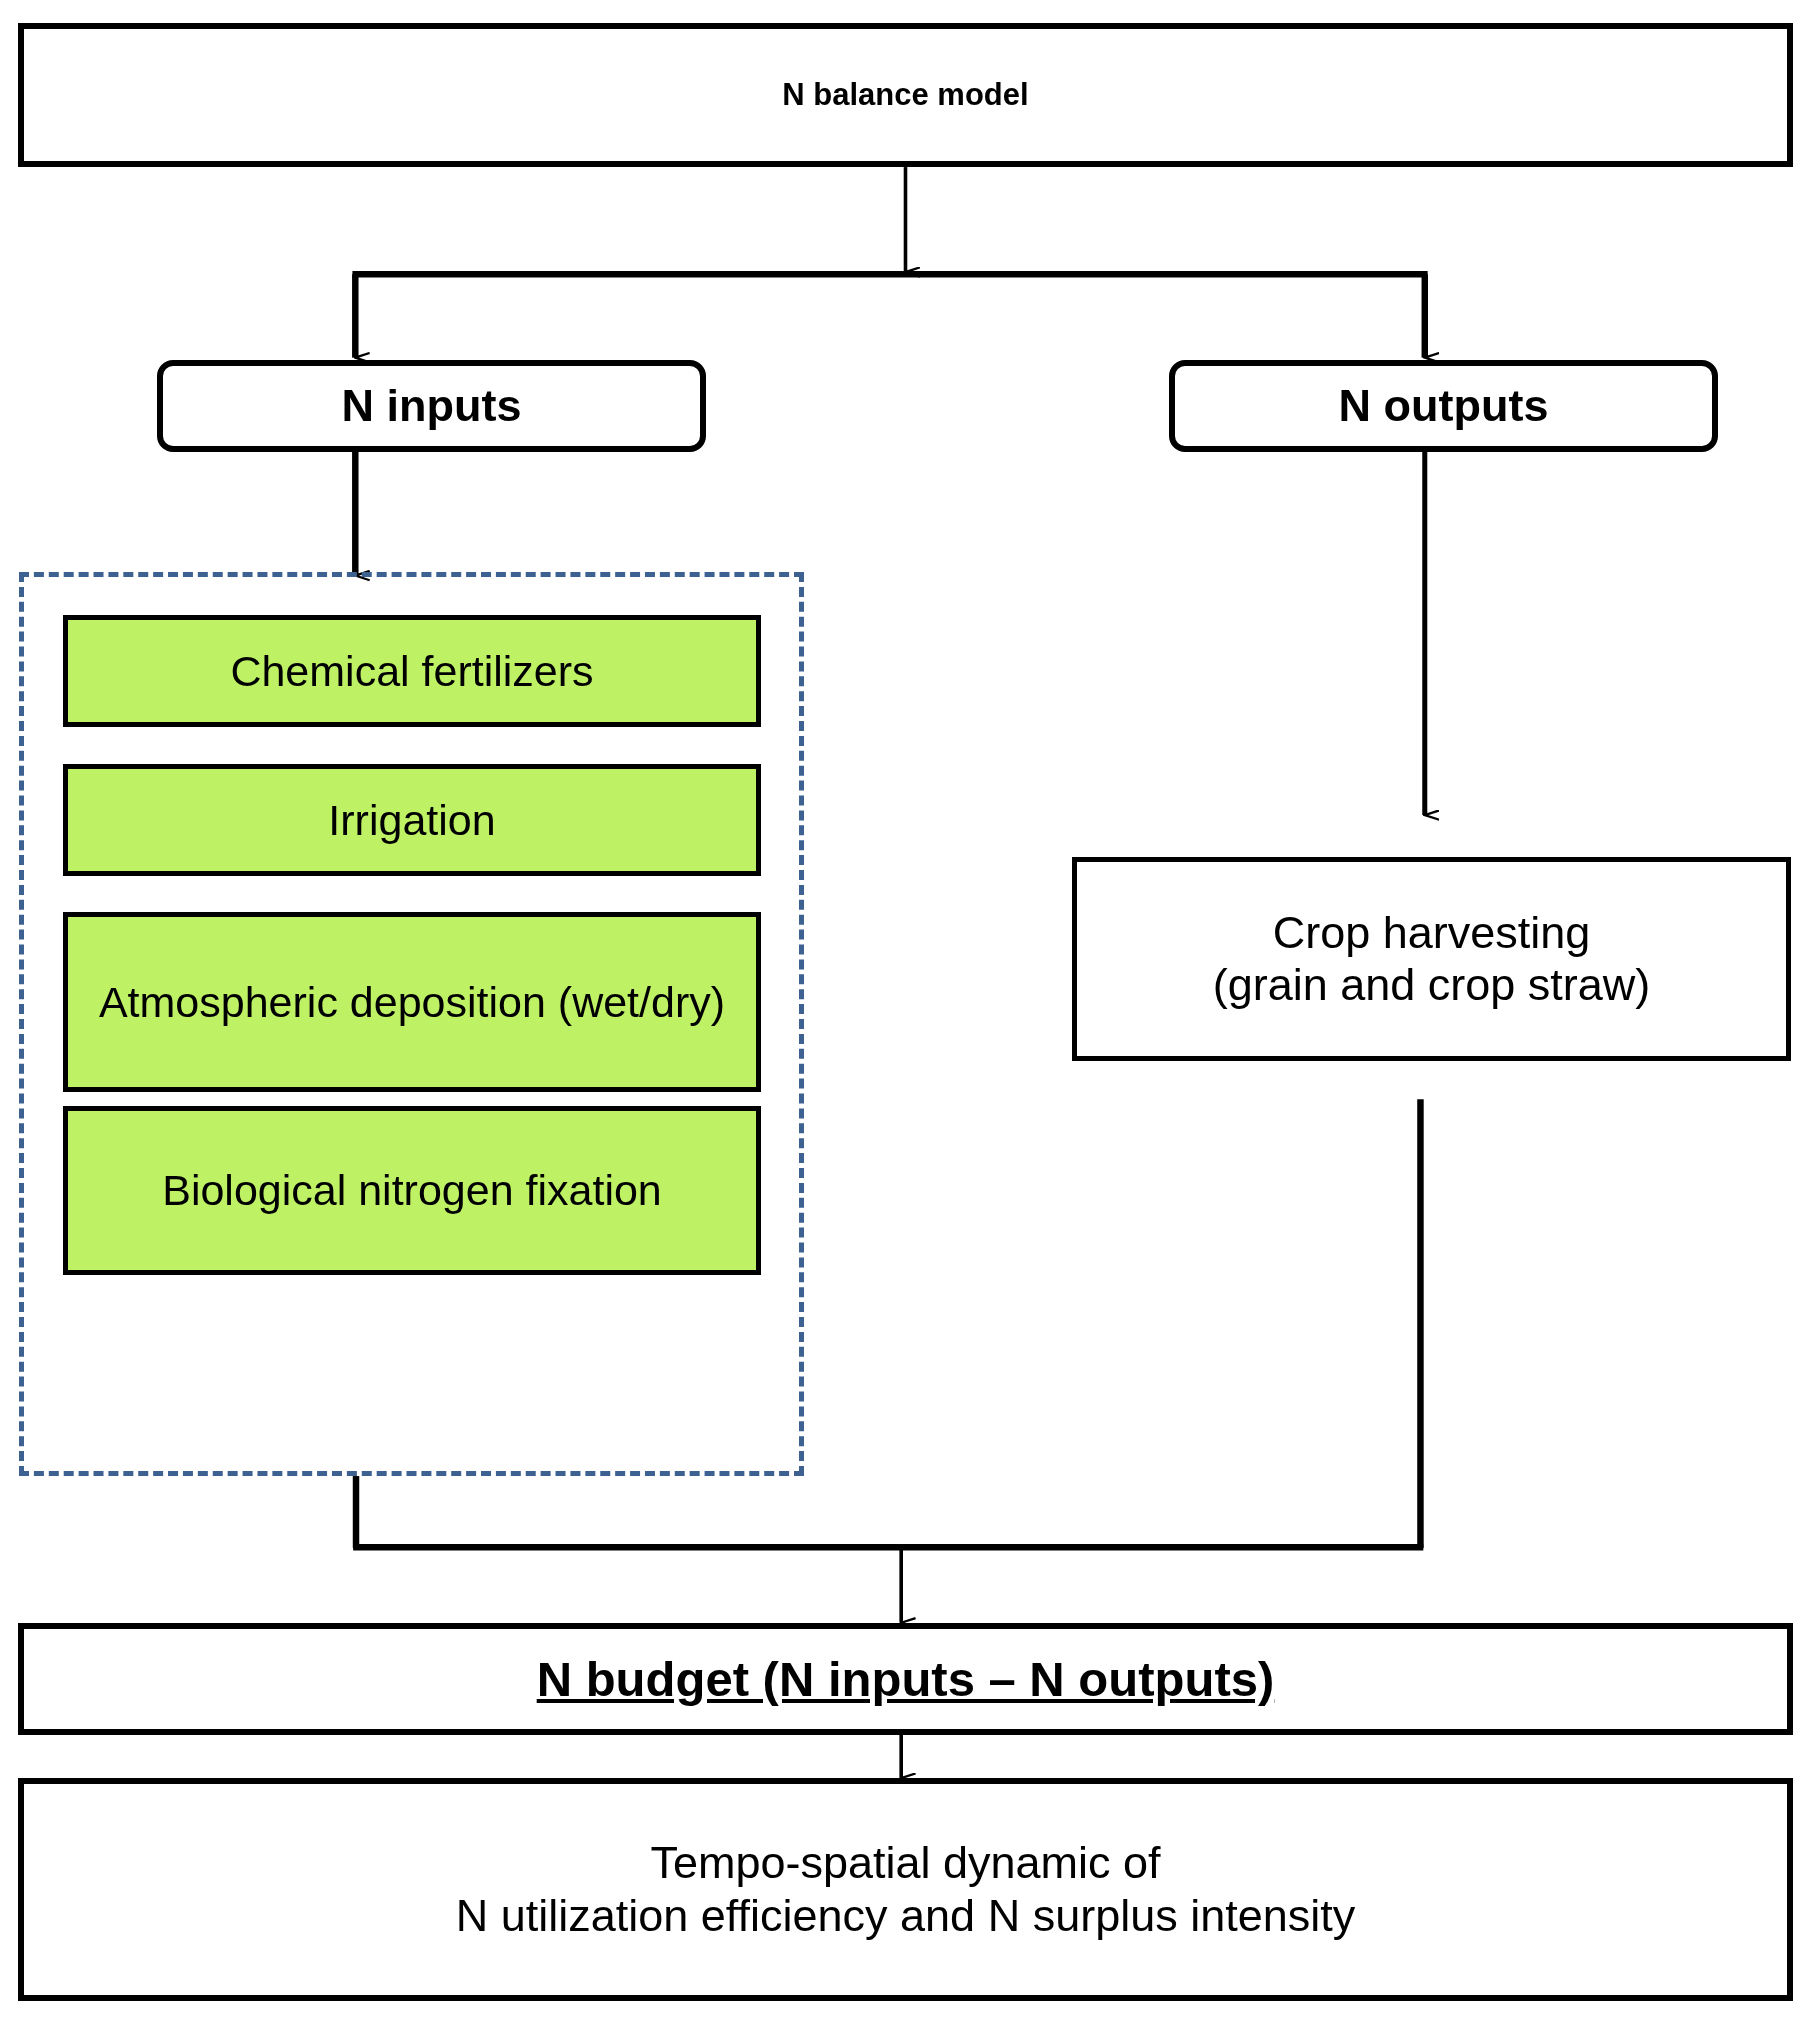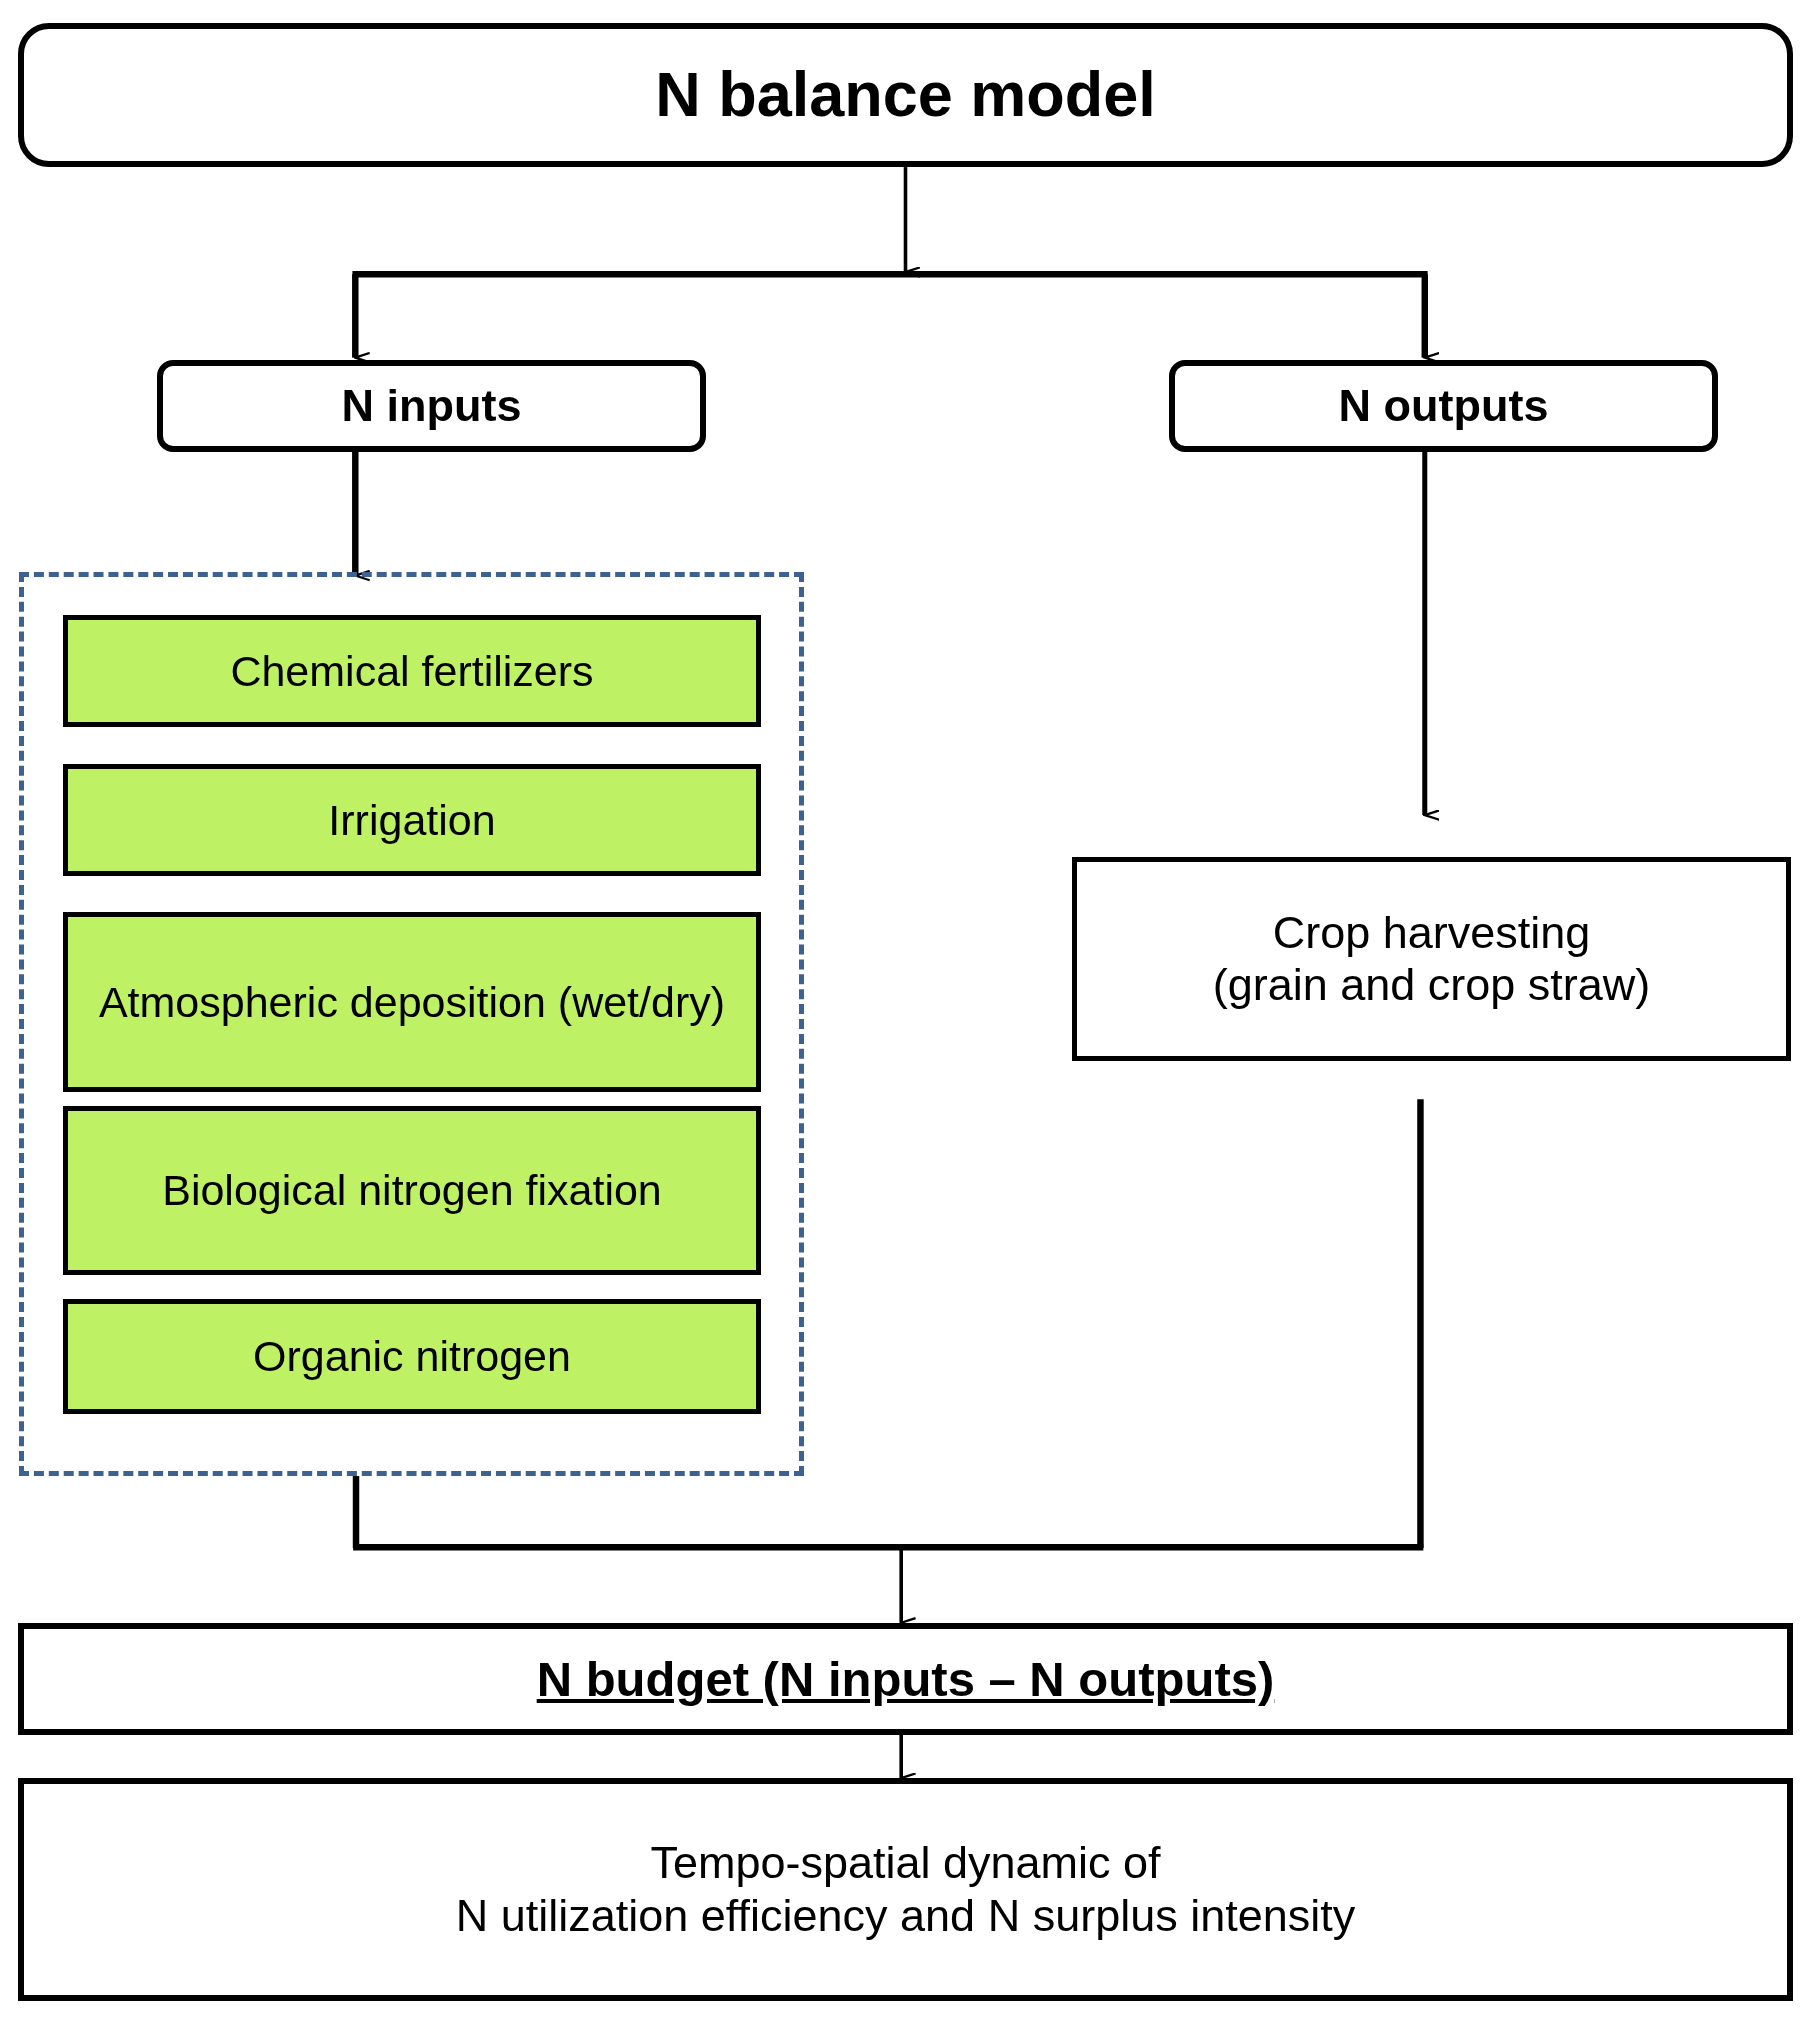--- a/index.html
+++ b/index.html
@@ -58,21 +58,21 @@
   }
   svg.wires {
     position: absolute;
     left: 0;
     top: 0;
     width: 1811px;
     height: 2025px;
     z-index: 1;
     pointer-events: none;
   }
-  .t-title   { font-size: 63px; border-radius: 31px; }
+  .t-title   { font-size: 31px; }
   .t-stage   { font-size: 45px; }
   .t-item    { font-size: 43px; }
   .t-out     { font-size: 45px; }
   .t-budget  { font-size: 49px; text-decoration: underline; }
   .t-final   { font-size: 45px; }
 </style>
 </head>
 <body>
 
 <div id="canvas">
@@ -130,23 +130,20 @@
   </div>
 
   <div class="sub-node t-item" style="left:63px; top:912px; width:698px; height:180px;">
     <span>Atmospheric deposition (wet/dry)</span>
   </div>
 
   <div class="sub-node t-item" style="left:63px; top:1106px; width:698px; height:169px;">
     <span>Biological nitrogen fixation</span>
   </div>
 
-  <div class="sub-node t-item" style="left:63px; top:1299px; width:698px; height:115px;">
-    <span>Organic nitrogen</span>
-  </div>
 
   <div class="node t-out" style="left:1072px; top:857px; width:719px; height:204px; border-width:5.8px; white-space:pre-line;">
     <span>Crop harvesting
 (grain and crop straw)</span>
   </div>
 
   <div class="node node-bold t-budget" style="left:18px; top:1623px; width:1775px; height:112px;">
     <span>N budget (N inputs – N outputs)</span>
   </div>
 

